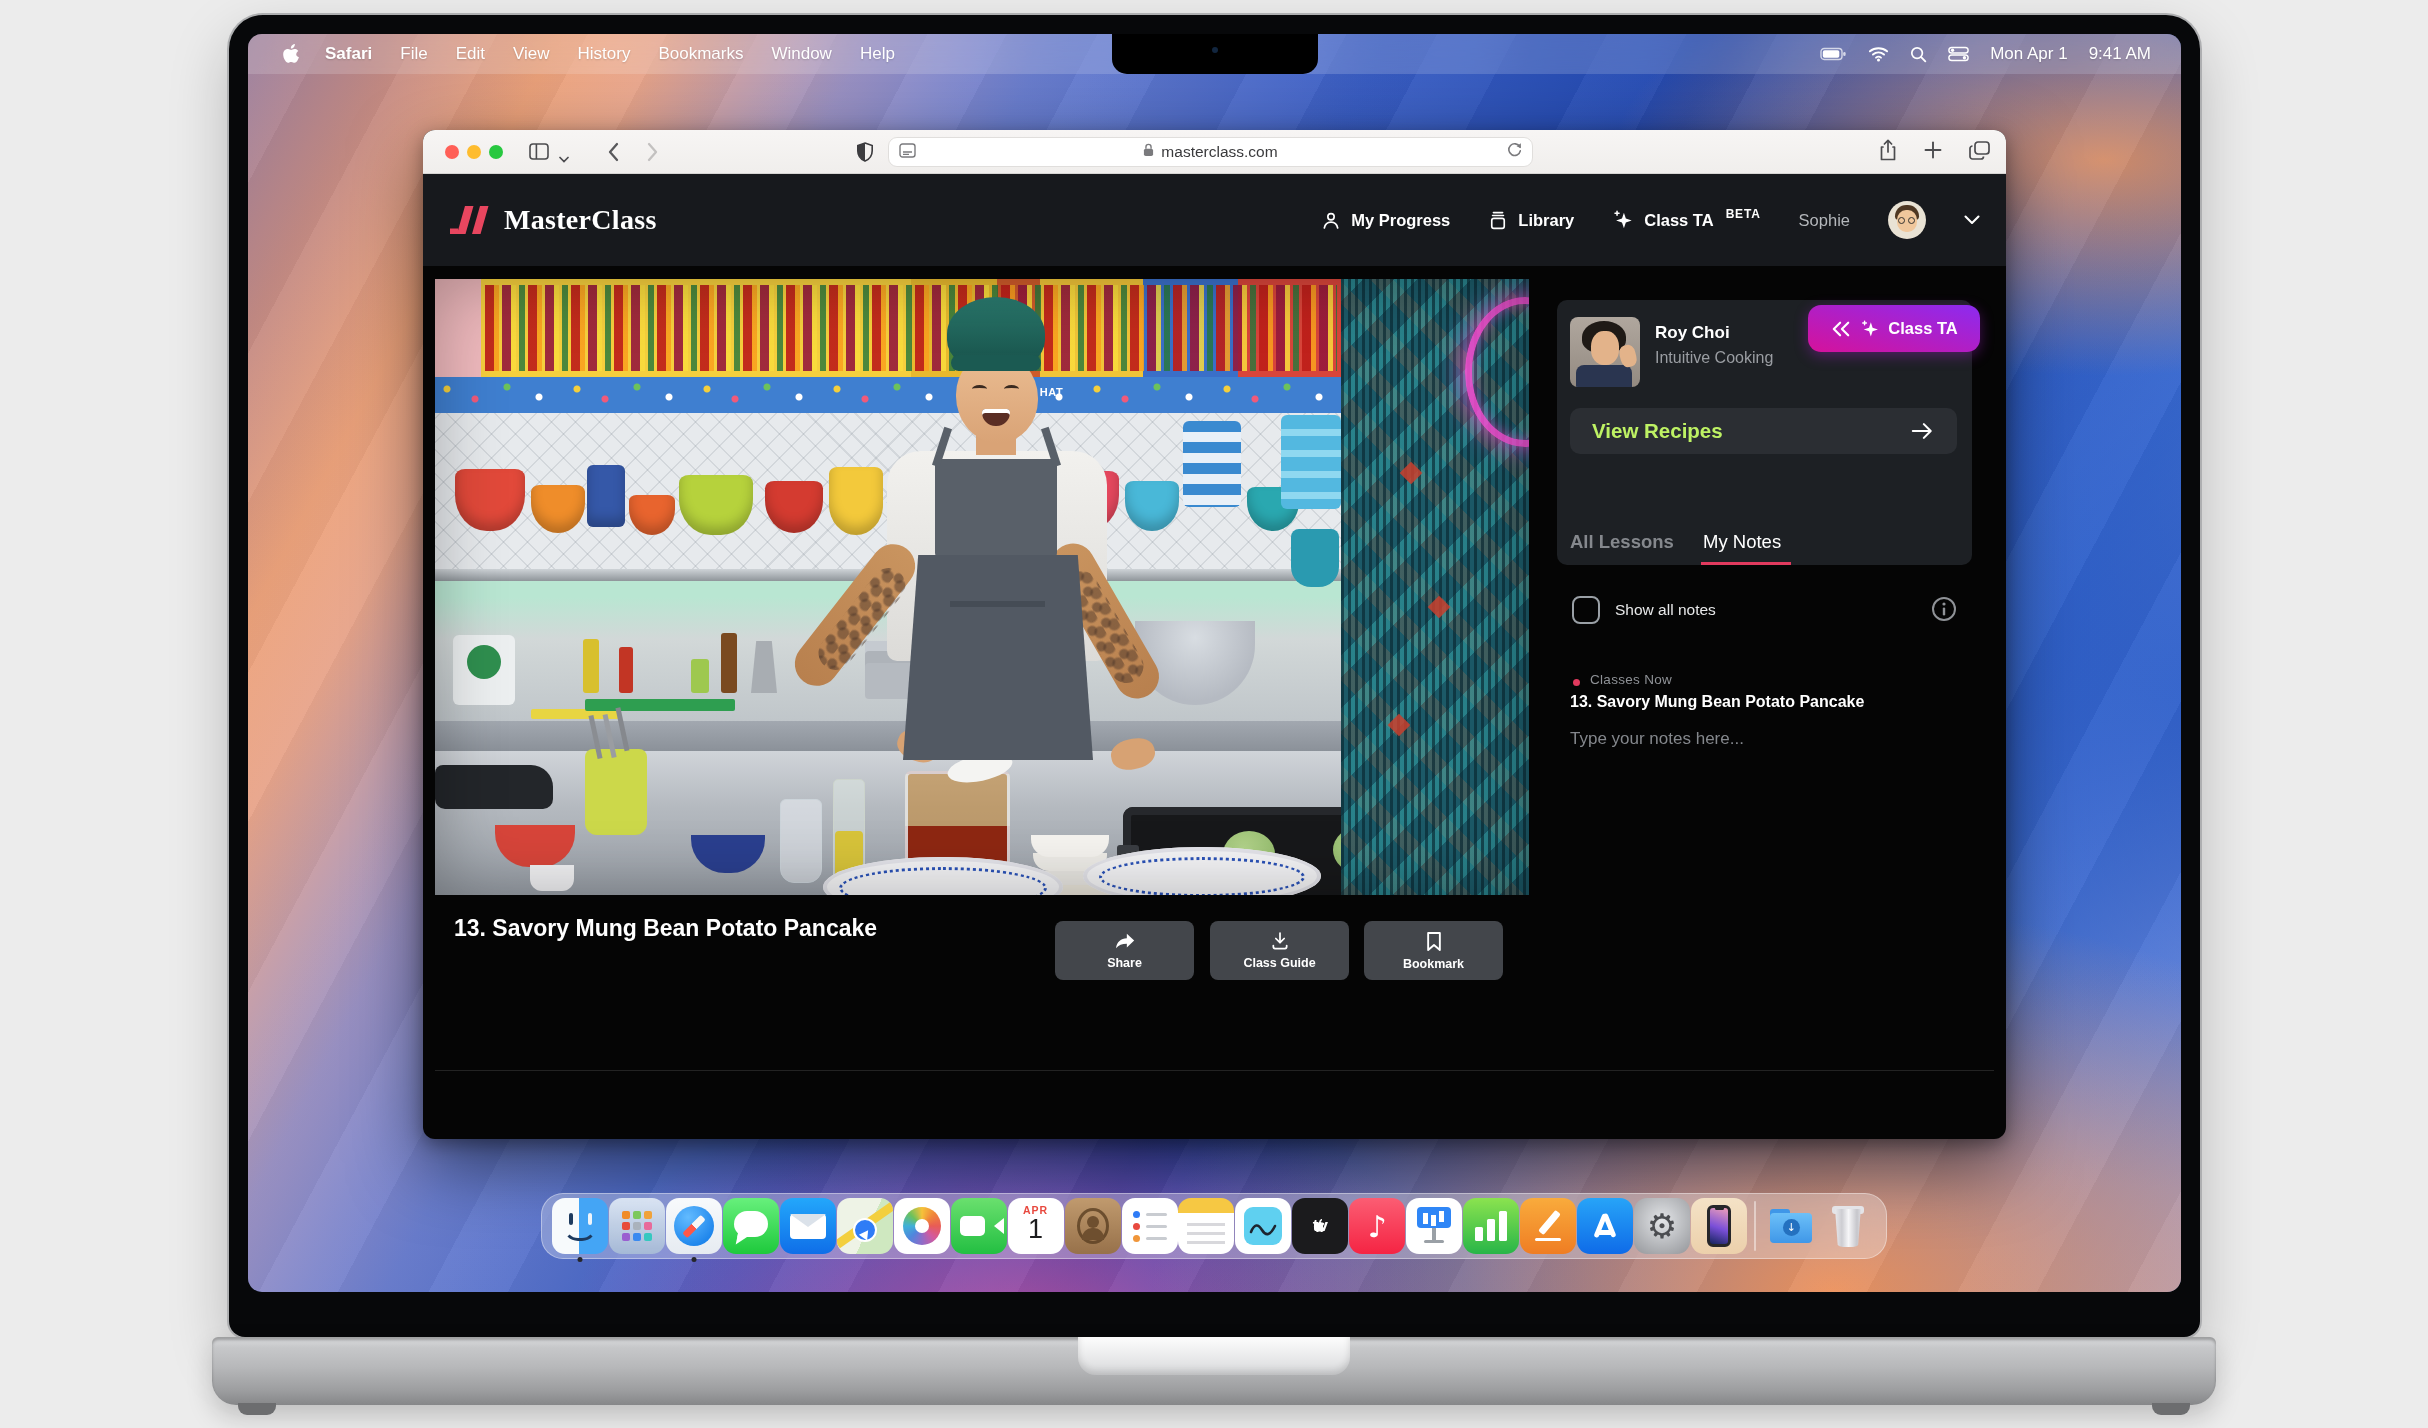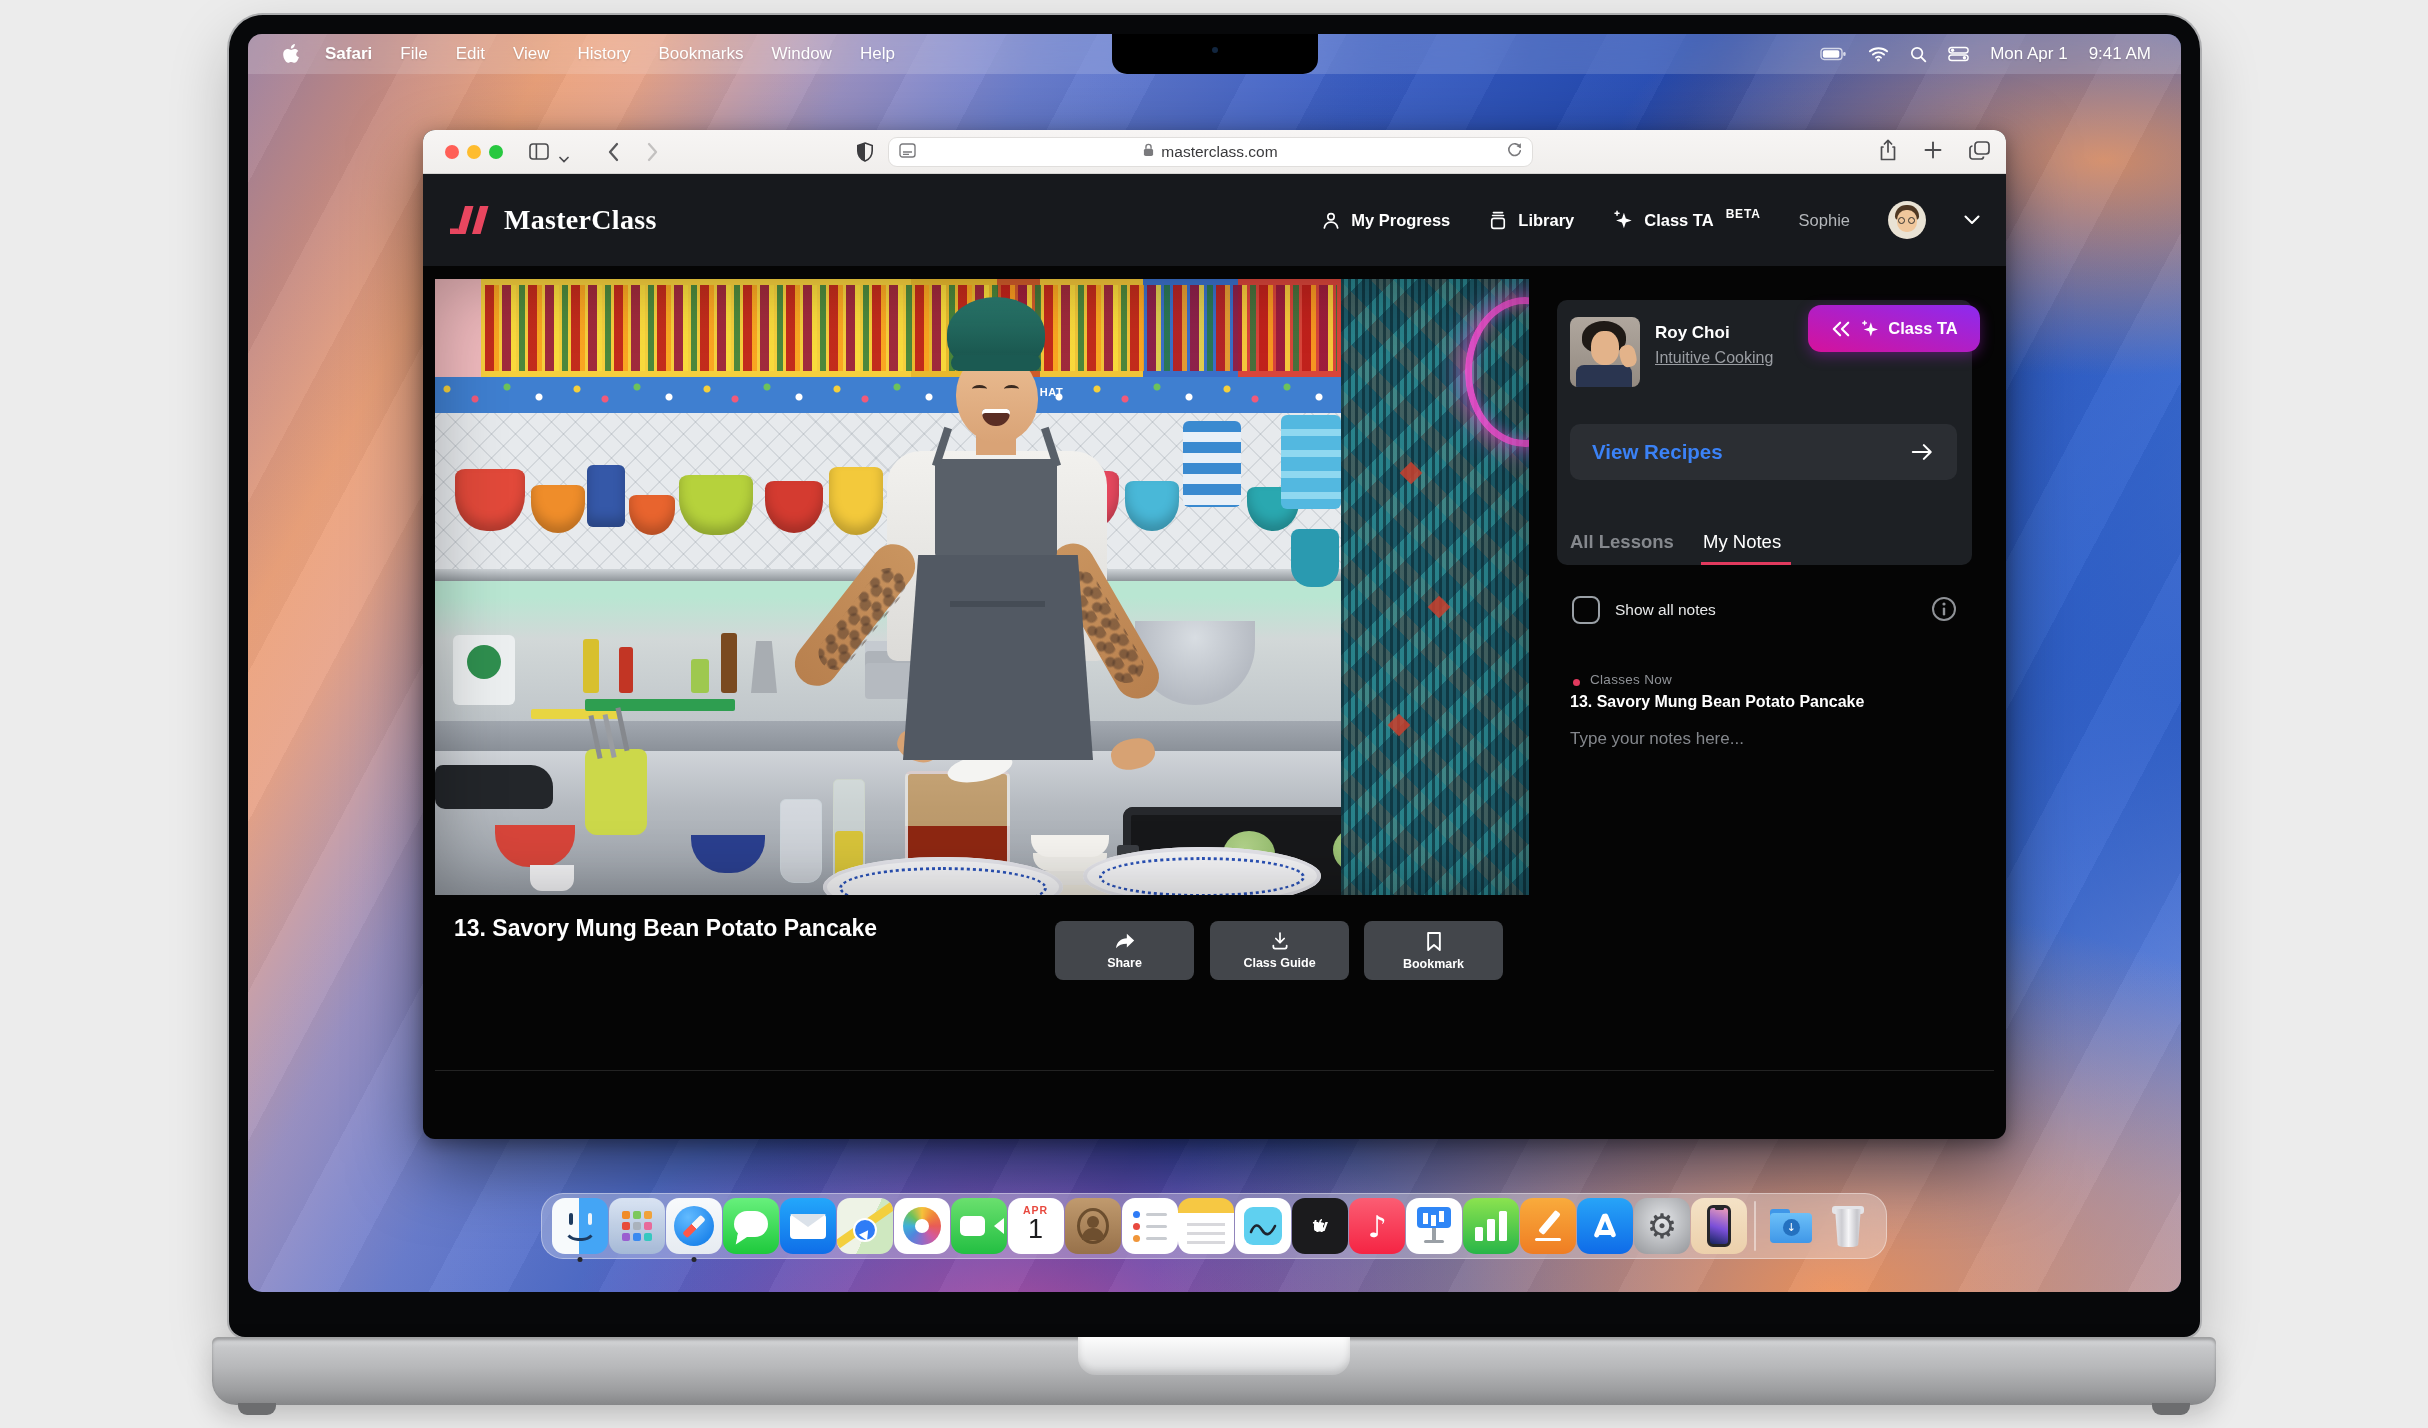--- a/index.html
+++ b/index.html
@@ -202,23 +202,23 @@
 
   
   #panel-card{left:1134px;top:170px;width:415px;height:265px;background:#1d2024;border-radius:10px;}
   #class-ta-btn{left:1385px;top:175px;width:172px;height:47px;border-radius:13px;
     background:linear-gradient(to top right,#d5129b,#8c2bf0);display:flex;align-items:center;justify-content:center;
     gap:8px;color:#fff;font-size:16.5px;font-weight:700;cursor:pointer;box-shadow:0 4px 14px rgba(160,30,200,.4);z-index:5;}
   #inst-thumb{left:1147px;top:187px;width:70px;height:70px;border-radius:8px;overflow:hidden;
     background:linear-gradient(180deg,#b0a79e,#938a81);}
   #inst-thumb .abs{position:absolute;}
   #inst-name{left:1232px;top:193px;color:#fff;font-size:17px;font-weight:700;}
-  #inst-course{left:1232px;top:219px;color:#9a9da2;font-size:16px;text-decoration:underline;}
-  #view-recipes{left:1147px;top:294px;width:387px;height:56px;background:#2b2e33;border-radius:10px;
-    display:flex;align-items:center;padding:0 22px;color:#3b82f6;cursor:pointer;}
+  #inst-course{left:1232px;top:219px;color:#9a9da2;font-size:16px;}
+  #view-recipes{left:1147px;top:278px;width:387px;height:46px;background:#2b2e33;border-radius:10px;
+    display:flex;align-items:center;padding:0 22px;color:#bef264;cursor:pointer;}
   #view-recipes-label{font-size:20.5px;font-weight:700;}
   #tab-all{left:1147px;top:401px;color:#85888d;font-size:18.5px;font-weight:700;cursor:pointer;}
   #tab-notes{left:1280px;top:401px;color:#fff;font-size:18.5px;font-weight:400;cursor:pointer;}
   #tab-underline{left:1278px;top:432px;width:90px;height:3px;background:#e13a5e;}
   #notes-checkbox{left:1149px;top:466px;width:28px;height:28px;border:2px solid #9aa0a6;border-radius:8px;cursor:pointer;}
   #show-notes-label{left:1192px;top:471px;color:#e8e9ea;font-size:15.5px;}
   #info-icon{left:1508px;top:466px;cursor:pointer;}
   #watch-dot{left:1150px;top:549px;width:7px;height:7px;border-radius:50%;background:#e13a5e;}
   #watching-label{left:1167px;top:542px;color:#8f9297;font-size:13.5px;letter-spacing:.3px;}
   #current-lesson{left:1147px;top:563px;color:#fff;font-size:16px;font-weight:700;}

